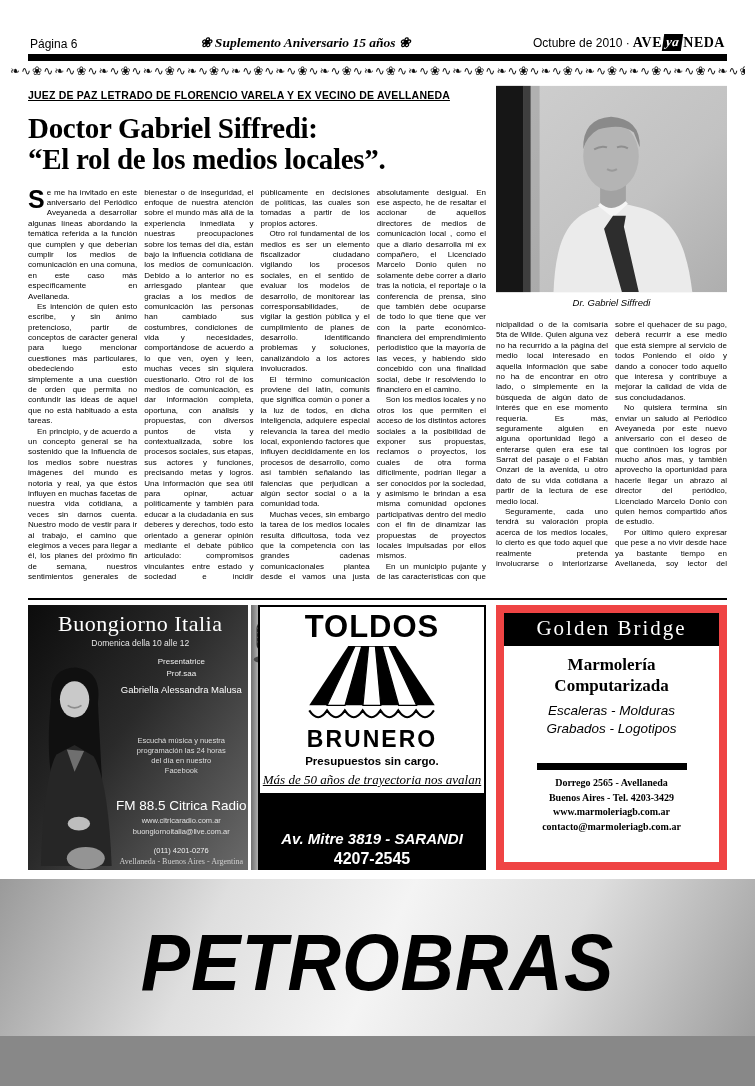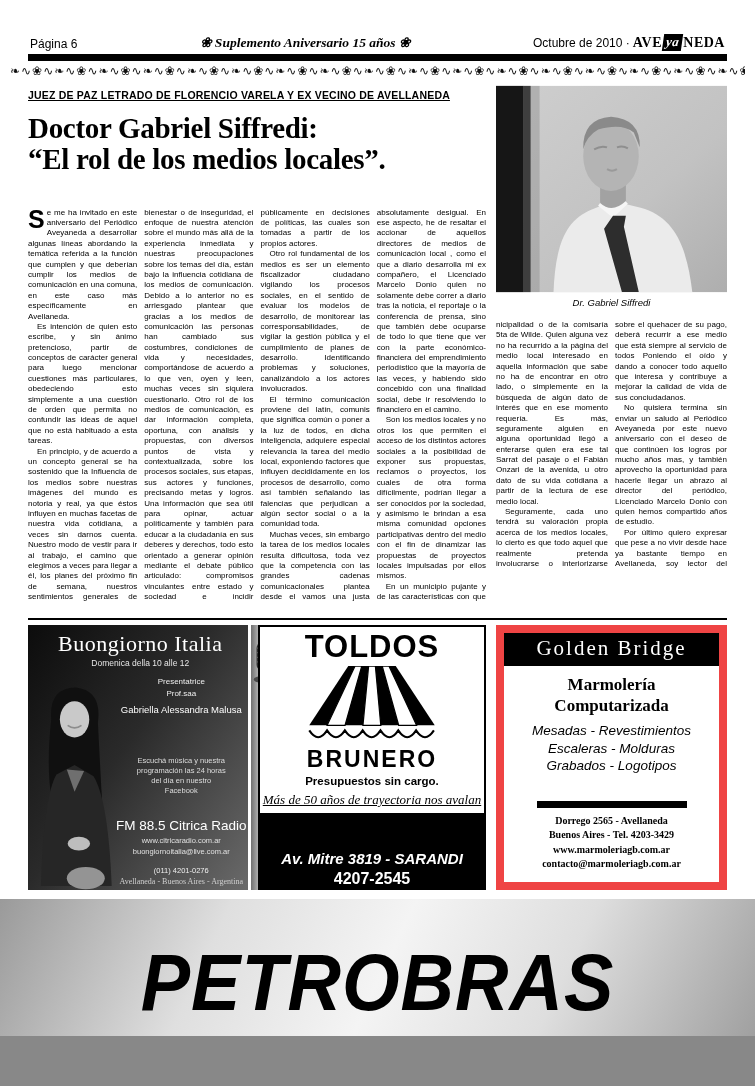--- a/index.html
+++ b/index.html
@@ -14,21 +14,21 @@
   .logo { font-family:"Liberation Serif", serif; font-weight:bold; font-size:14px; letter-spacing:.5px; display:inline-flex; align-items:center; }
   .logo .mid { background:#000; color:#fff; font-style:italic; padding:0 3px 1px 3px; margin:0 1px; transform:skewX(-8deg); font-size:13px; }
   .black-rule { height:7px; background:#000; margin:3px 28px 0 28px; }
   .ornament { text-align:center; font-size:12px; letter-spacing:1px; color:#111; margin:3px 10px 0 10px; height:17px; overflow:hidden; white-space:nowrap; }
 
   
   .article { display:flex; gap:10px; margin:4px 28px 0 28px; }
   .article-left { width:458px; }
   .article-right { width:231px; }
   .kicker { font-size:10.5px; font-weight:bold; text-decoration:underline; letter-spacing:.2px; margin:4px 0 12px 0; }
-  .headline { font-family:"Liberation Serif", serif; font-weight:bold; font-size:29px; line-height:1.08; letter-spacing:-.3px; margin-bottom:32px; }
+  .headline { font-family:"Liberation Serif", serif; font-weight:bold; font-size:29px; line-height:1.08; letter-spacing:-.3px; margin-bottom:12px; }
   .bodytext { text-align:justify; font-size:8px; line-height:1.3; overflow:hidden; column-fill:auto; }
   .bodytext p { text-indent:9px; }
   .cols4 { column-count:4; column-gap:7px; height:402px; }
   .cols2 { column-count:2; column-gap:7px; height:250px; }
   .cols4 p:first-child { text-indent:0; }
   .cols4 p:first-child::first-letter { float:left; font-size:25px; line-height:21px; padding:1px 2px 0 0; font-weight:bold; }
 
   .photo-frame { width:231px; height:208px; overflow:hidden; }
   .photo-caption { font-size:9.5px; font-style:italic; text-align:center; margin:4px 0 12px 0; }
 
@@ -226,21 +226,20 @@
       </div>
     </div>
 
     <div class="ad-golden">
       <div class="golden-head">Golden Bridge</div>
       <div class="golden-sub">
         <div>Marmolería</div>
         <div>Computarizada</div>
       </div>
       <div class="golden-items">
-        <div>Mesadas - Revestimientos</div>
         <div>Escaleras -  Molduras</div>
         <div>Grabados - Logotipos</div>
       </div>
       <div class="golden-bar"></div>
       <div class="golden-contact">
         <div>Dorrego 2565 - Avellaneda</div>
         <div>Buenos Aires - Tel. 4203-3429</div>
         <div>www.marmoleriagb.com.ar</div>
         <div>contacto@marmoleriagb.com.ar</div>
       </div>

